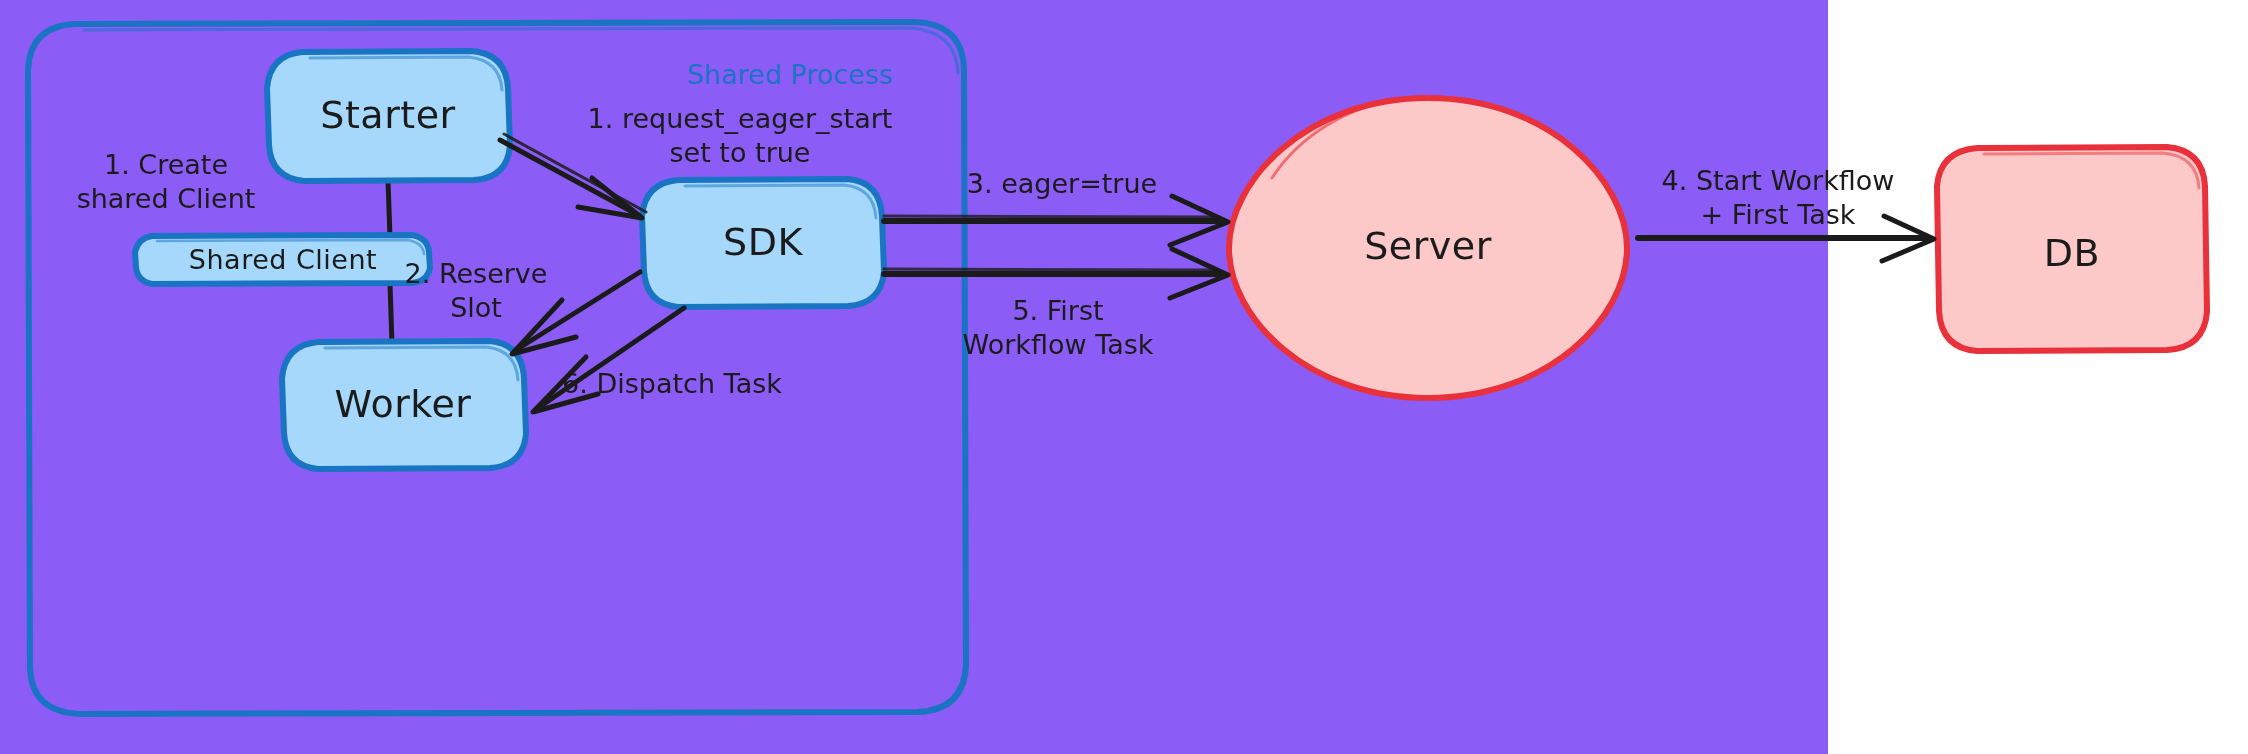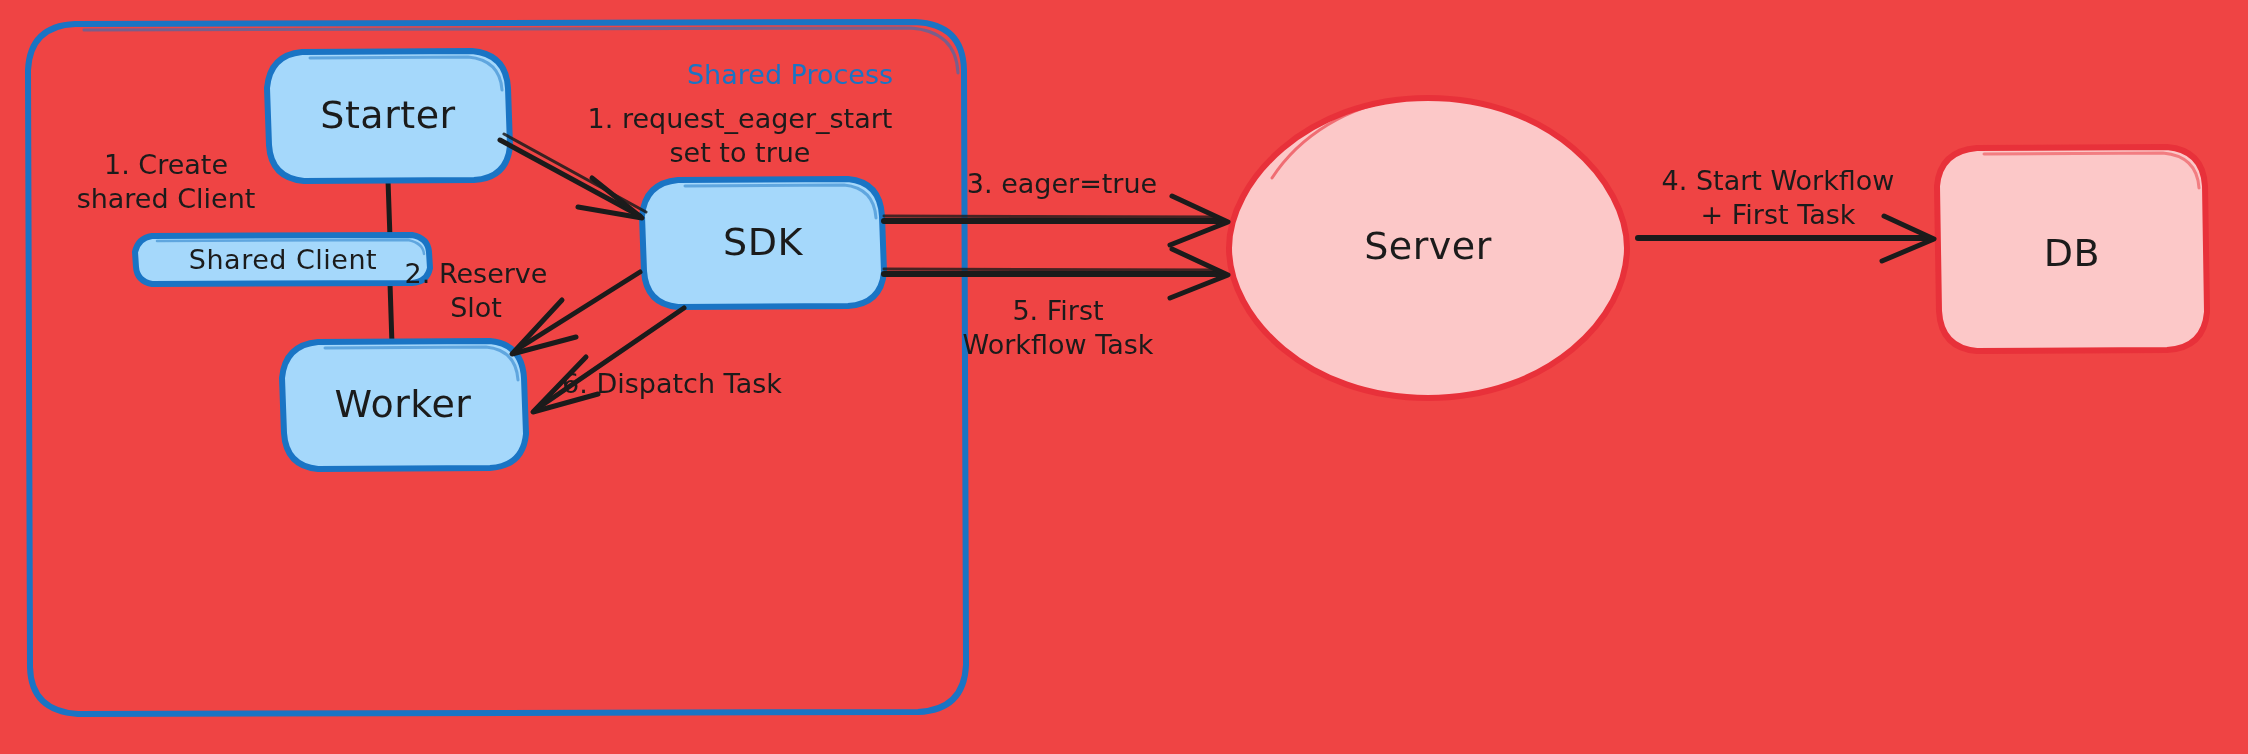--- a/index.html
+++ b/index.html
@@ -9,23 +9,23 @@
     background: #ffffff;
   }
   body {
     width: 2248px;
     height: 754px;
     overflow: hidden;
     font-family: "DejaVu Sans", sans-serif;
   }
   #diagram-root {
     position: relative;
-    width: 2248px;
+    width: 1828px;
     height: 754px;
-    background: #ef4444;
+    background: #8b5cf6;
   }
   svg#scene {
     display: block;
     width: 2248px;
     height: 754px;
   }
   .node-label, .edge-label, .group-label {
     font-family: "DejaVu Sans", sans-serif;
     dominant-baseline: middle;
     text-anchor: middle;

